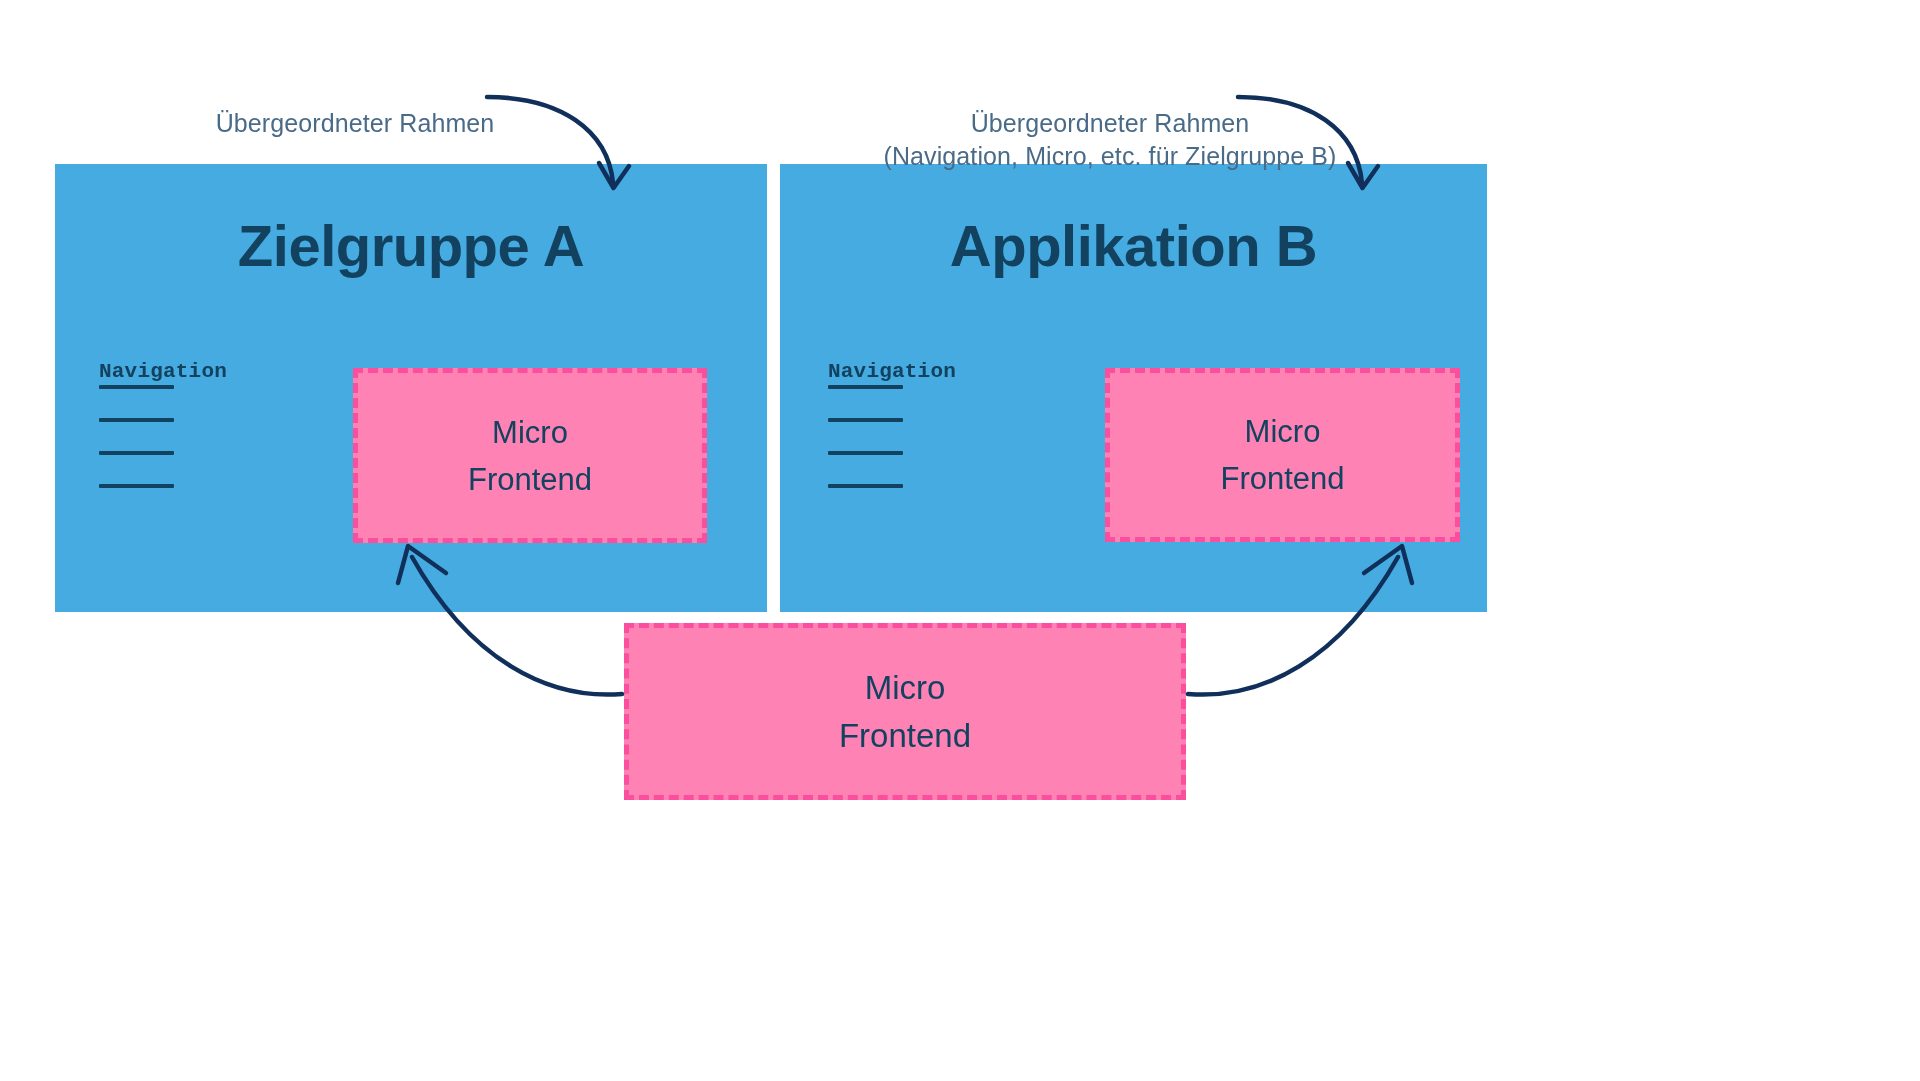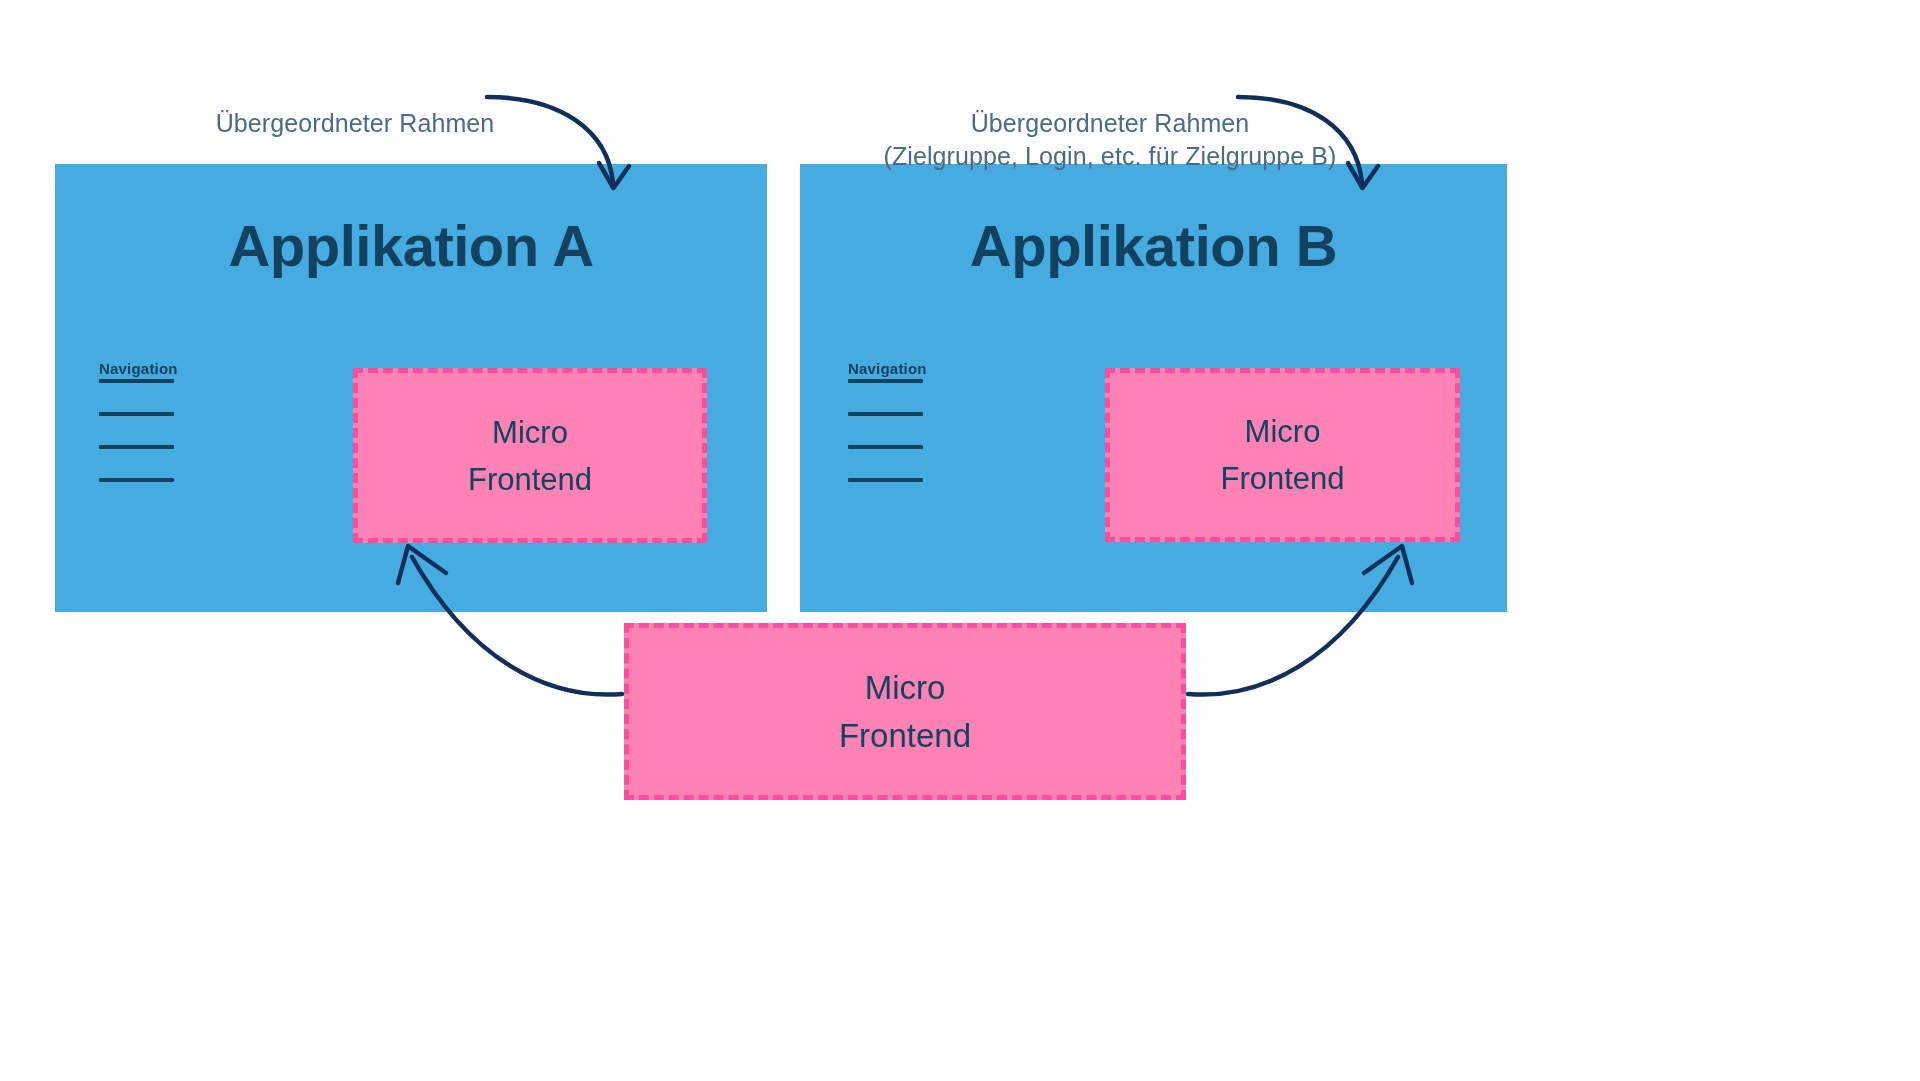--- a/index.html
+++ b/index.html
@@ -30,45 +30,46 @@
   #caption-a{ left:55px; top:107px; width:600px; }
   #caption-b{ left:810px; top:107px; width:600px; }
 
   
   .app-panel{
     position:absolute;
     background:#46ABE0;
     z-index:10;
   }
   #app-panel-a{ left:55px;  top:164px; width:712px; height:448px; }
-  #app-panel-b{ left:800px; top:164px; width:707px; height:448px; }
+  #app-panel-b{ left:780px; top:164px; width:707px; height:448px; }
 
   .app-title{
     position:absolute;
     left:0; right:0;
     top:48px;
     text-align:center;
     color:#12425F;
     font-size:58px;
     font-weight:bold;
     letter-spacing:-0.5px;
   }
 
   
   .nav-block{ position:absolute; }
   #nav-a{ left:44px; top:196px; }
   #nav-b{ left:48px; top:196px; }
 
   .nav-label{
     color:#12425F;
-    font-size:15px;
+    font-size:21px;
     font-weight:600;
     letter-spacing:0.2px;
     margin:0 0 2px 0;
     white-space:nowrap;
+    font-family:Liberation Mono, monospace;
   }
   .nav-line{
     width:75px;
     height:4px;
     background:#12425F;
     margin-bottom:29px;
     border-radius:1px;
   }
   .nav-line:last-child{margin-bottom:0;}
 
@@ -99,25 +100,25 @@
 <body>
 
 <div id="stage">
 
   <div class="caption" id="caption-a">
     <span class="cap-line">Übergeordneter Rahmen</span>
   </div>
 
   <div class="caption" id="caption-b">
     <span class="cap-line">Übergeordneter Rahmen</span>
-    <span class="cap-line">(Zielgruppe, Login, etc. für Zielgruppe B)</span>
+    <span class="cap-line">(Navigation, Micro, etc. für Zielgruppe B)</span>
   </div>
 
   <div class="app-panel" id="app-panel-a">
-    <div class="app-title">Applikation A</div>
+    <div class="app-title">Zielgruppe A</div>
 
     <div class="nav-block" id="nav-a">
       <div class="nav-label">Navigation</div>
       <div class="nav-line"></div>
       <div class="nav-line"></div>
       <div class="nav-line"></div>
       <div class="nav-line"></div>
     </div>
   </div>
 

